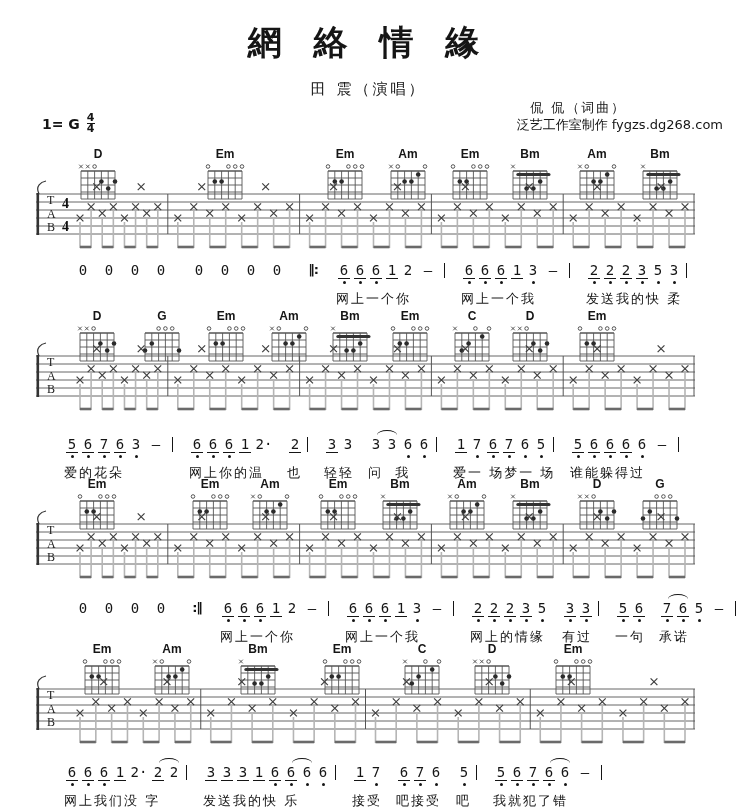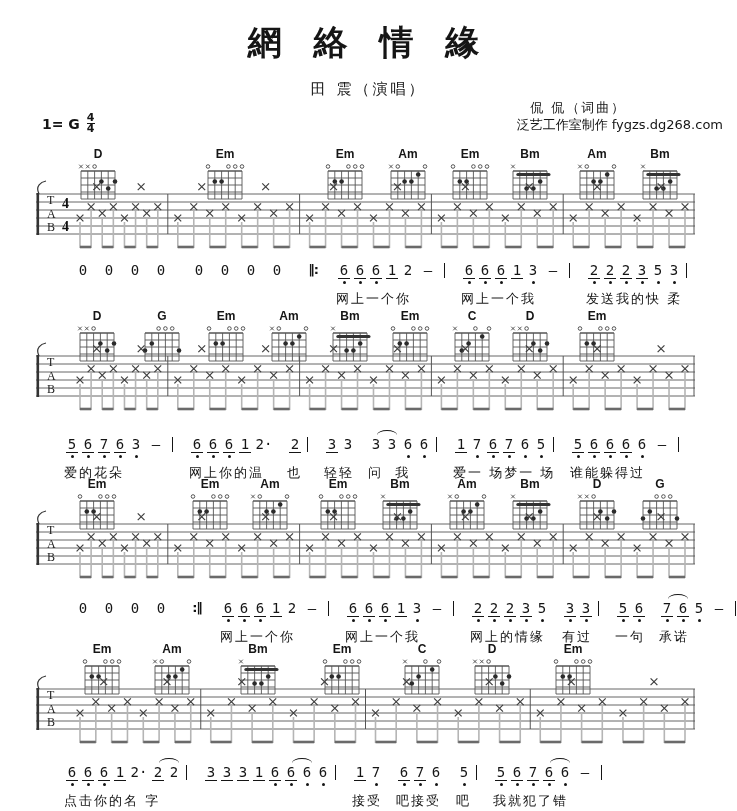--- a/index.html
+++ b/index.html
@@ -1411,36 +1411,37 @@
               <div class="tok"><span>6</span><div class="ul"></div><div class="dt"></div></div>
               <div class="tok"><span>6</span><div class="ul"></div><div class="dt"></div></div>
               <div class="tok"><span>1</span><div class="ul"></div></div>
               <div class="tok wide"><span>2·</span></div>
               <div class="tok"><span>2</span><div class="ul"></div><div class="tie"></div></div>
               <div class="tok"><span>2</span></div>
               <div class="tok bar">
                 <i></i>
               </div>
             </div>
-            <div class="lyric">点击你的名 字</div>
+            <div class="lyric">网上我们没 字</div>
           </div>
           <div class="seg">
             <div class="notes">
               <div class="tok"><span>3</span><div class="ul"></div></div>
               <div class="tok"><span>3</span><div class="ul"></div></div>
               <div class="tok"><span>3</span><div class="ul"></div></div>
               <div class="tok"><span>1</span><div class="ul"></div></div>
               <div class="tok"><span>6</span><div class="ul"></div><div class="dt"></div></div>
               <div class="tok"><span>6</span><div class="ul"></div><div class="dt"></div><div class="tie"></div></div>
               <div class="tok"><span>6</span><div class="dt"></div></div>
               <div class="tok"><span>6</span><div class="dt"></div></div>
               <div class="tok bar">
                 <i></i>
               </div>
             </div>
+            <div class="lyric">发送我的快 乐</div>
           </div>
           <div class="seg">
             <div class="notes">
               <div class="tok"><span>1</span><div class="ul"></div></div>
               <div class="tok"><span>7</span><div class="dt"></div></div>
             </div>
             <div class="lyric">接受</div>
           </div>
           <div class="seg">
             <div class="notes">

